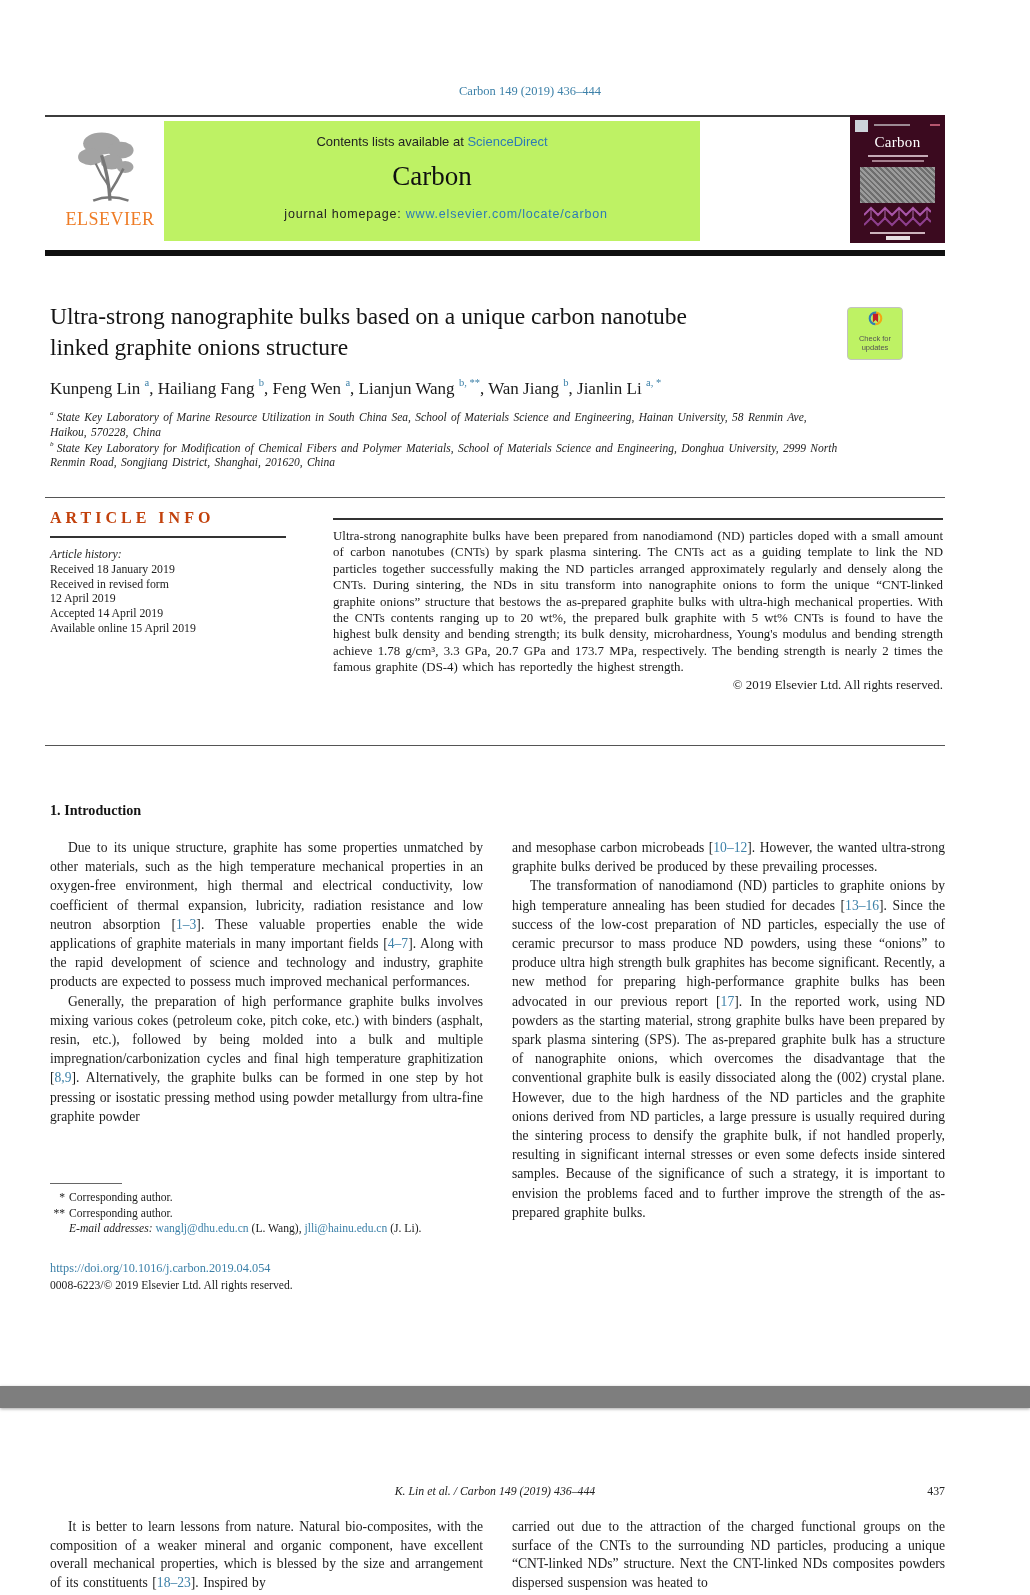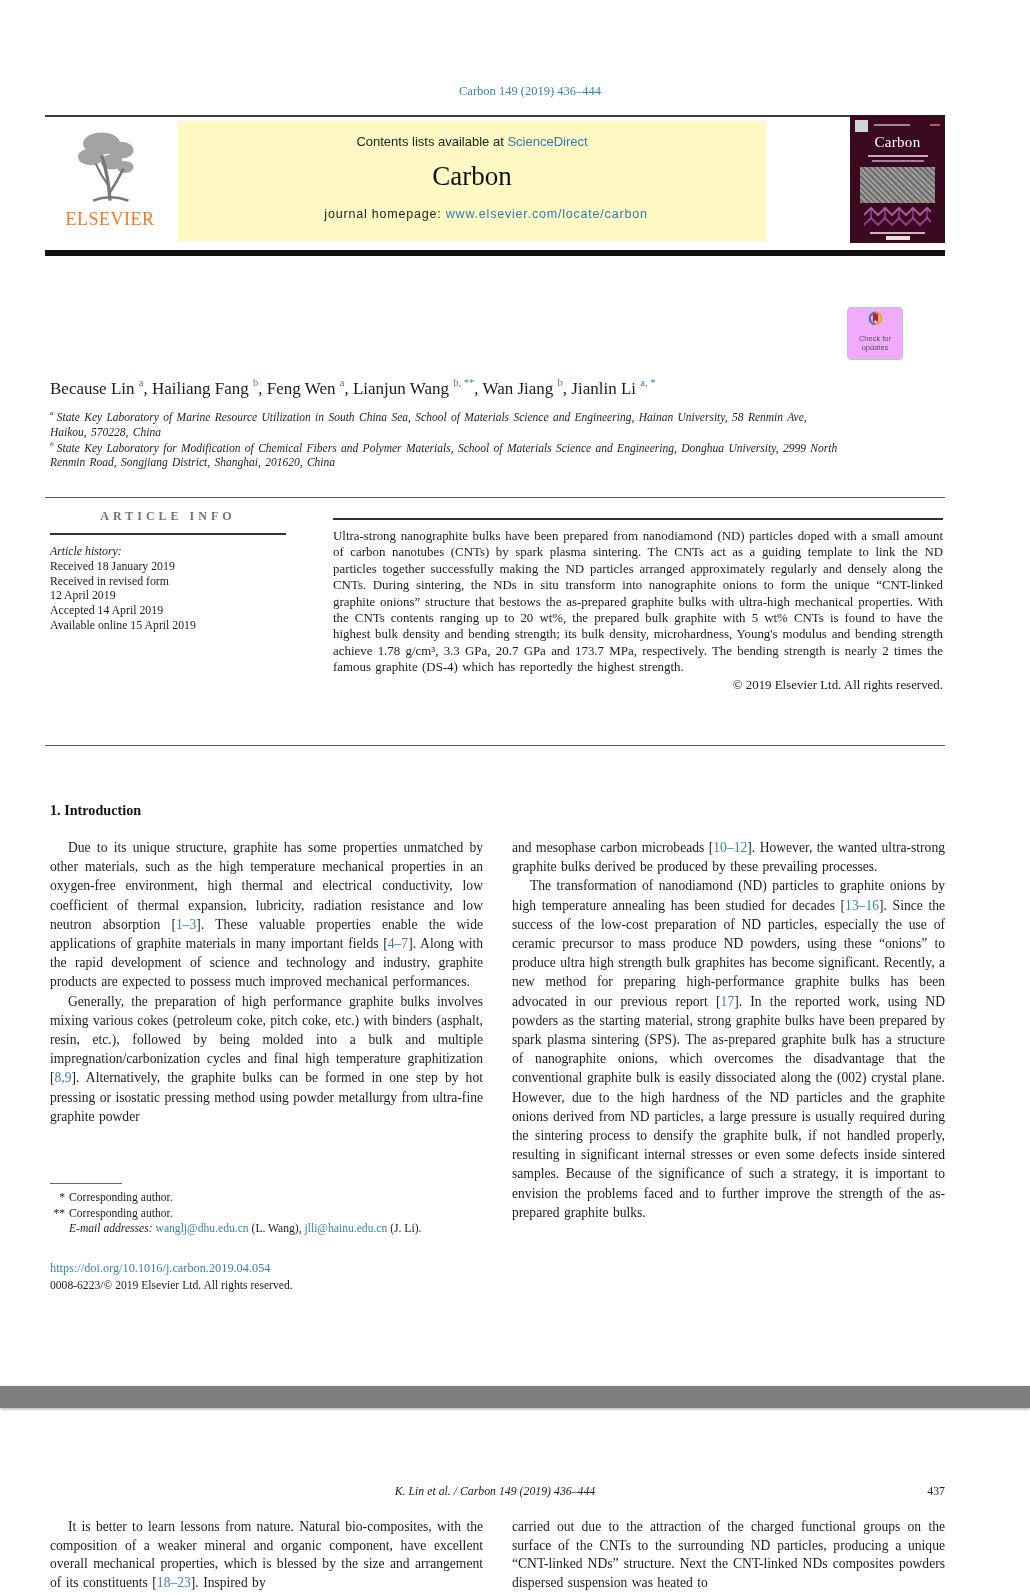--- a/index.html
+++ b/index.html
@@ -16,21 +16,21 @@
   
   .citation{position:absolute;top:84px;left:0;width:100%;text-align:center;
             font-size:12.5px;color:var(--teal);padding-left:15px;}
 
   
   .masthead{position:absolute;top:117px;left:45px;width:900px;height:126px;}
   .rule-top{position:absolute;top:-2px;left:0;width:806px;height:2px;background:#3c3c3c;}
   .elsevier{position:absolute;left:0;top:4px;width:130px;height:122px;text-align:center;}
   .elsevier svg{width:84px;height:88px;display:block;margin:2px auto 0;}
   .els-text{font-size:18px;color:var(--orange);letter-spacing:.5px;margin-top:-2px;font-weight:400;}
-  .graybox{position:absolute;left:133px;top:4px;width:588px;height:120px;background:#fef9c3;
+  .graybox{position:absolute;left:119px;top:4px;width:536px;height:120px;background:#bef264;
            text-align:center;font-family:"Liberation Sans",sans-serif;}
   .contents-line{margin-top:13px;font-size:13px;color:#222;}
   .jtitle{font-size:27px;margin-top:12px;font-family:"Liberation Serif",serif;color:#101010;}
   .homepage-line{margin-top:15px;font-size:12.5px;letter-spacing:.8px;color:#222;padding-left:28px;}
   .url{color:var(--blue);}
 
   
   .cover{position:absolute;left:805px;top:-2px;width:95px;height:128px;background:var(--maroon);}
   .cover-logo{position:absolute;left:5px;top:5px;width:13px;height:12px;background:#cdd3da;}
   .cover-topbar{position:absolute;left:24px;top:9px;width:36px;height:2px;background:#9d8a94;}
@@ -44,38 +44,38 @@
   .cover-lattice{position:absolute;left:14px;top:89px;width:67px;height:25px;}
   .cover-botbar{position:absolute;left:20px;bottom:9px;width:55px;height:2px;background:#cdb3bd;}
   .cover-botbadge{position:absolute;left:36px;bottom:3px;width:24px;height:4px;background:#e8e0e4;}
 
   .thickbar{position:absolute;top:250px;left:45px;width:900px;height:6px;background:#101010;}
 
   
   .title{position:absolute;top:301px;left:50px;width:800px;margin:0;font-weight:400;
          font-size:23.5px;line-height:30.5px;color:#141414;}
   .badge{position:absolute;left:847px;top:307px;width:56px;height:53px;border:1px solid #c2c2c2;
-         border-radius:4px;background:#f0abfc;text-align:center;box-sizing:border-box;}
+         border-radius:4px;background:#bef264;text-align:center;box-sizing:border-box;}
   .badge svg{width:21px;height:21px;margin-top:2px;}
   .badge-text{font-family:"Liberation Sans",sans-serif;font-size:7.5px;line-height:8.5px;color:#555;}
 
   .authors{position:absolute;top:379px;left:50px;width:830px;font-size:17px;color:#1a1a1a;}
   sup{font-size:.62em;line-height:0;position:relative;top:-1px;}
   sup.seg-sup{color:var(--teal);}
   .affils{position:absolute;top:410px;left:50px;width:790px;font-style:italic;
           font-size:11.5px;line-height:14.8px;color:#232323;word-spacing:1.5px;}
   .affil{margin-bottom:1px;}
 
   .rule-mid{position:absolute;top:497px;left:45px;width:900px;height:1px;background:#555;}
   .rule-abs-bottom{position:absolute;top:745px;left:45px;width:900px;height:1px;background:#555;}
 
   
   .info-col{position:absolute;left:50px;top:509px;width:236px;}
   .abs-col{position:absolute;left:333px;top:509px;width:610px;}
-  .col-heading{font-size:12px;font-weight:bold;letter-spacing:4px;color:#737373;text-align:center;}
+  .col-heading{font-size:16px;font-weight:bold;letter-spacing:4px;color:#c2410c;}
   .heading-rule{height:2px;background:#333;margin-top:9px;}
   .hist-label{margin-top:9px;font-style:italic;font-size:11.8px;}
   .hist-line{font-size:11.8px;line-height:14.7px;}
   .abs-text{margin-top:8px;font-size:12.9px;line-height:16.4px;text-align:justify;
             word-spacing:1.2px;color:#1b1b1b;}
   .abs-copy{text-align:right;font-size:12.9px;margin-top:2px;}
 
   
   .sec-heading{position:absolute;top:802px;left:50px;font-size:14.2px;font-weight:bold;color:#141414;}
   .colL{position:absolute;left:50px;top:838px;width:433px;}
@@ -165,34 +165,35 @@
           </g>
         </svg>
       </div>
       <div class="cover-botbar"></div>
       <div class="cover-botbadge"></div>
     </div>
   </div>
 
   <div class="thickbar"></div>
 
+  <h1 class="title"><span>Ultra-strong nanographite bulks based on a unique carbon nanotube</span><br><span>linked graphite onions structure</span></h1>
 
   <div class="badge">
     <svg viewBox="0 0 40 40">
       <circle cx="20" cy="16" r="11" fill="none" stroke="#f3a712" stroke-width="4" stroke-dasharray="34.55 34.55" stroke-dashoffset="17.3"></circle>
       <circle cx="20" cy="16" r="11" fill="none" stroke="#2f7fb5" stroke-width="4" stroke-dasharray="34.55 34.55" stroke-dashoffset="-17.3"></circle>
       <path d="M15 7 h10 v17 l-5 -5 -5 5 z" fill="#c32026"></path>
     </svg>
     <div class="badge-text">
       <div>Check for</div>
       <div>updates</div>
     </div>
   </div>
 
-  <div class="authors"><span>Because Lin </span><sup class="seg-sup">a</sup><span>, Hailiang Fang </span><sup class="seg-sup">b</sup><span>, Feng Wen </span><sup class="seg-sup">a</sup><span>, Lianjun Wang </span><sup class="seg-sup">b, **</sup><span>, Wan Jiang </span><sup class="seg-sup">b</sup><span>, Jianlin Li </span><sup class="seg-sup">a, *</sup></div>
+  <div class="authors"><span>Kunpeng Lin </span><sup class="seg-sup">a</sup><span>, Hailiang Fang </span><sup class="seg-sup">b</sup><span>, Feng Wen </span><sup class="seg-sup">a</sup><span>, Lianjun Wang </span><sup class="seg-sup">b, **</sup><span>, Wan Jiang </span><sup class="seg-sup">b</sup><span>, Jianlin Li </span><sup class="seg-sup">a, *</sup></div>
 
   <div class="affils">
     <div class="affil"><sup class="seg-supk">a </sup><span>State Key Laboratory of Marine Resource Utilization in South China Sea, School of Materials Science and Engineering, Hainan University, 58 Renmin Ave, Haikou, 570228, China</span></div>
     <div class="affil"><sup class="seg-supk">b </sup><span>State Key Laboratory for Modification of Chemical Fibers and Polymer Materials, School of Materials Science and Engineering, Donghua University, 2999 North Renmin Road, Songjiang District, Shanghai, 201620, China</span></div>
   </div>
 
   <div class="rule-mid"></div>
 
   <div class="info-col">
     <div class="col-heading">ARTICLE INFO</div>

